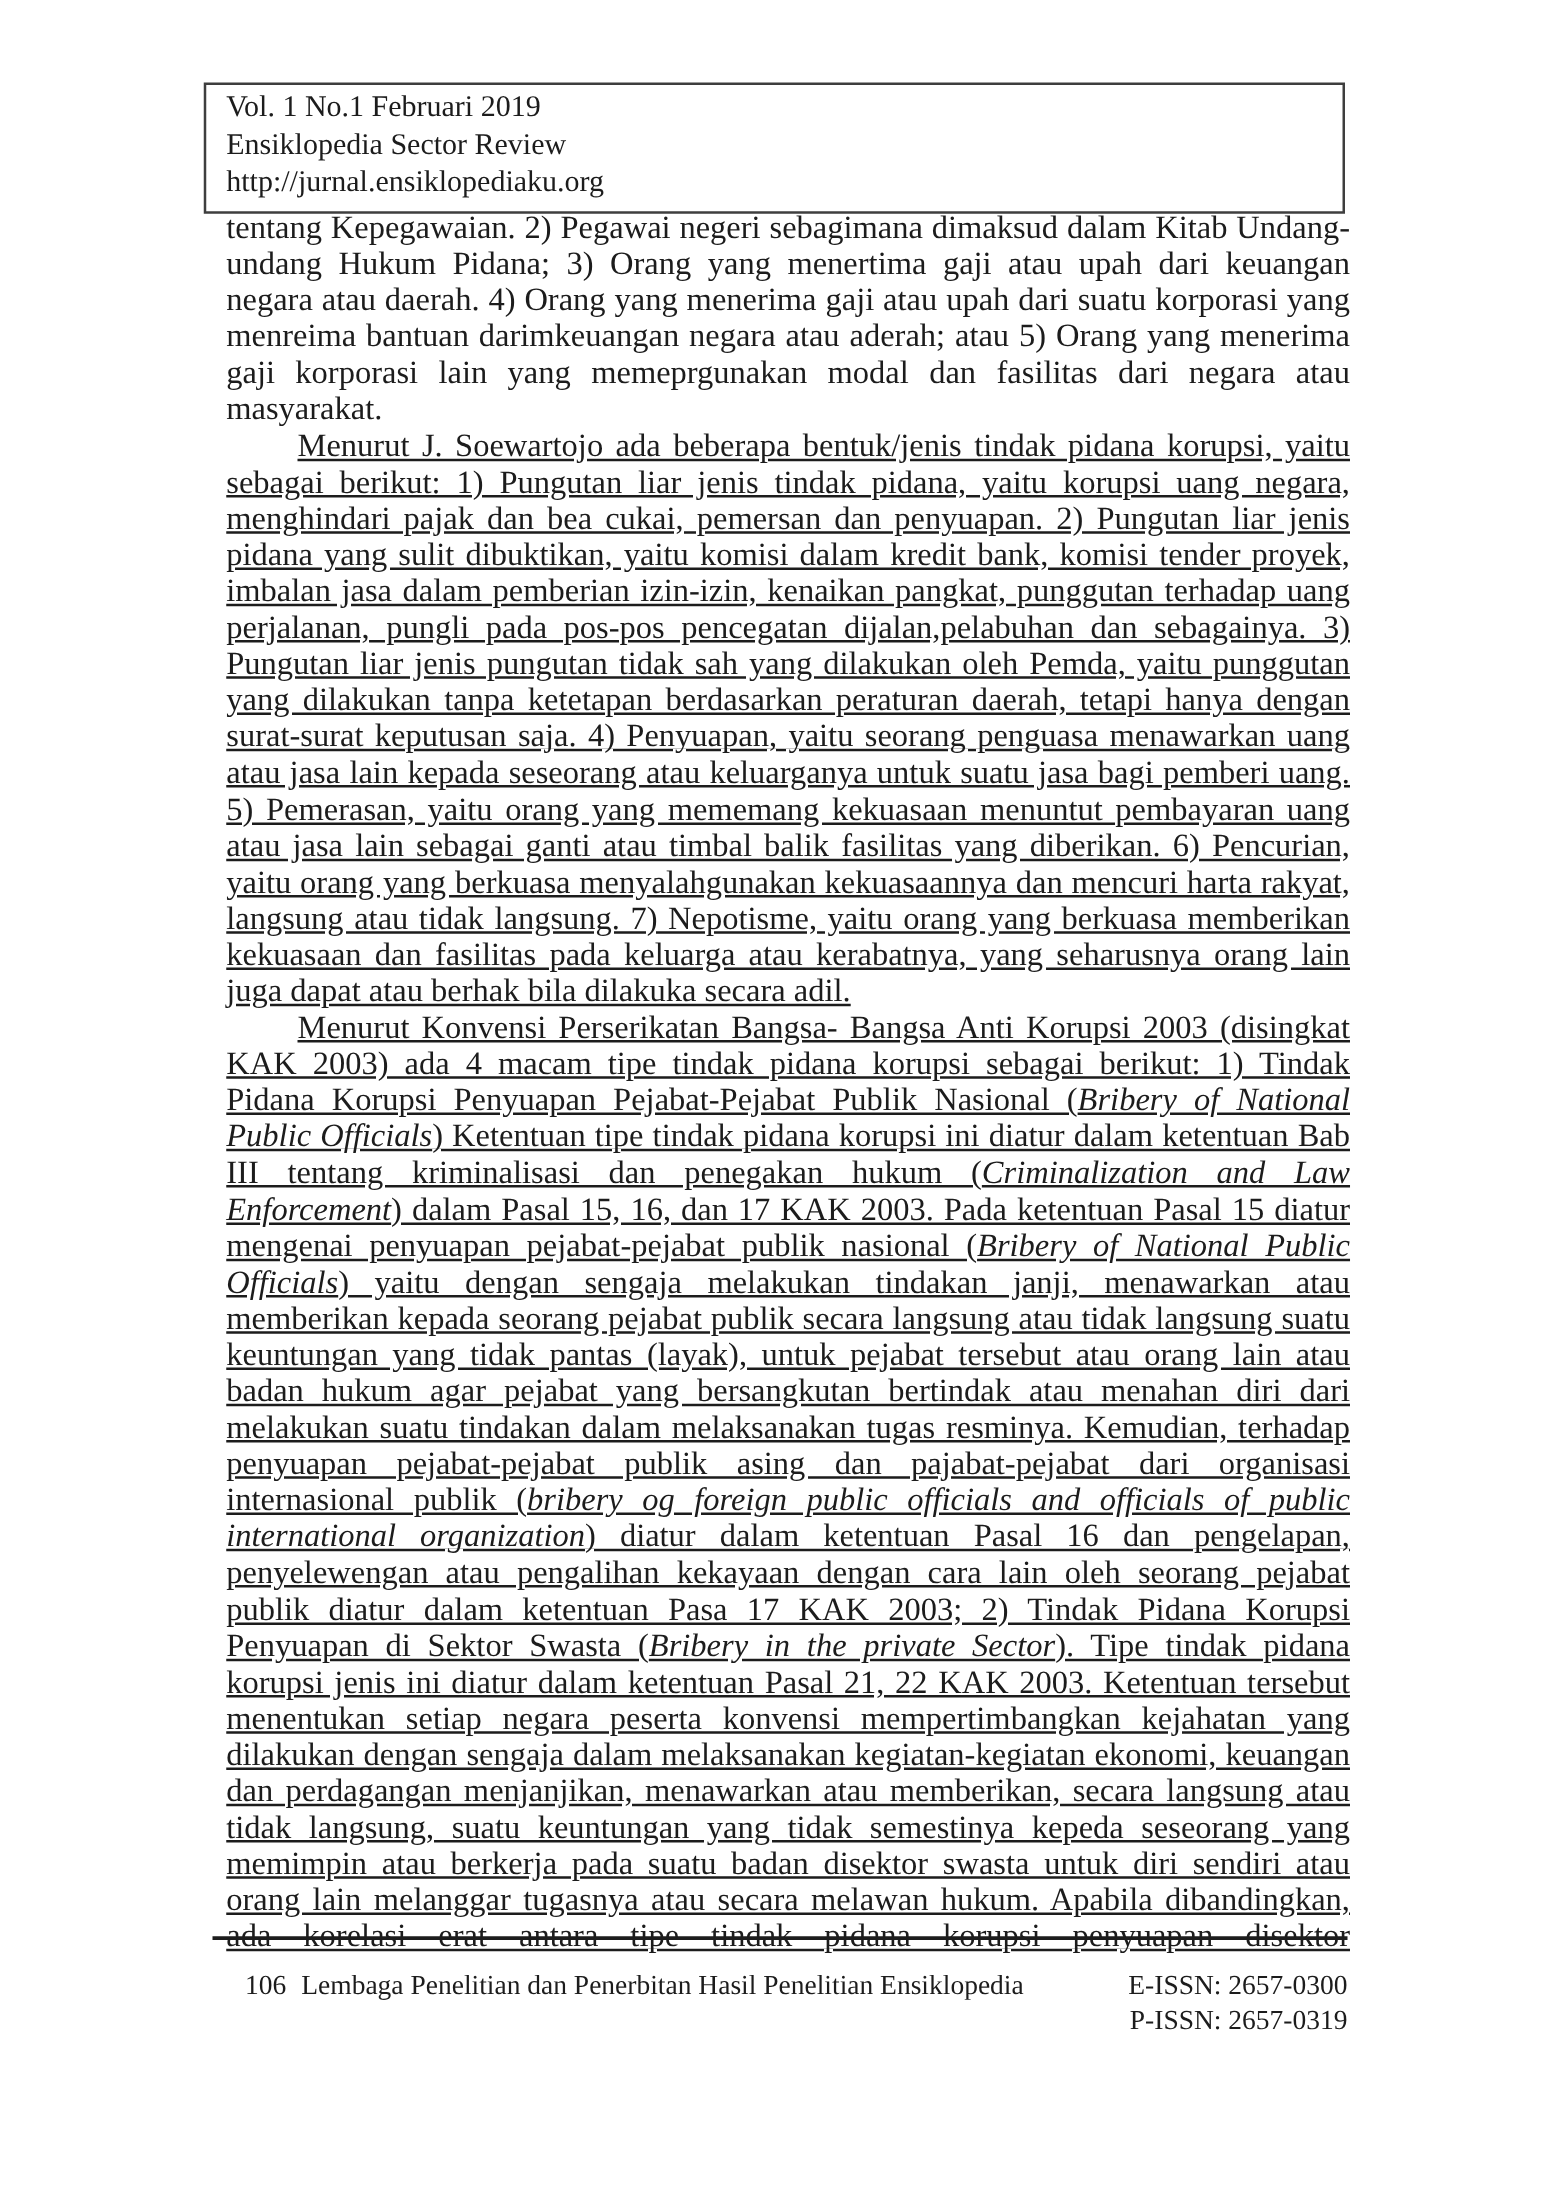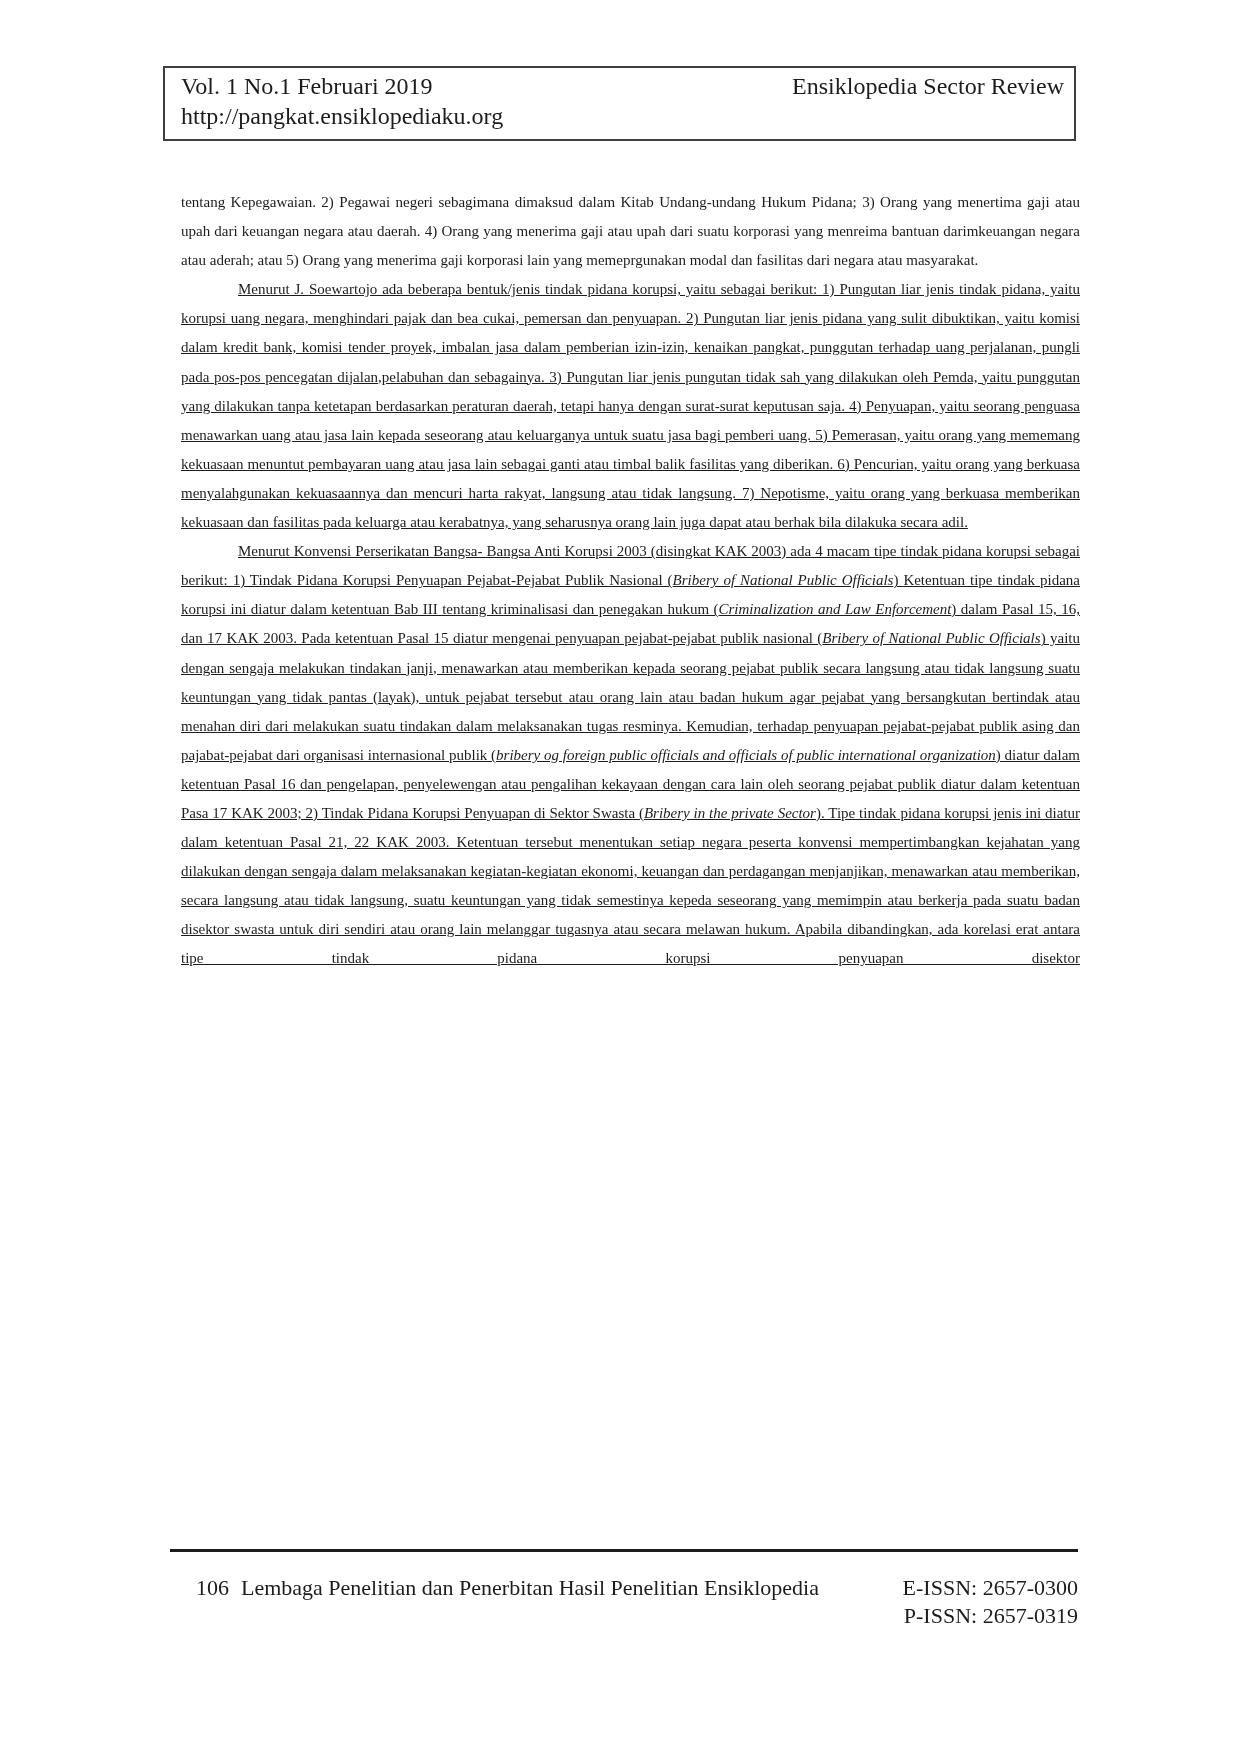--- a/index.html
+++ b/index.html
@@ -19,29 +19,29 @@
     width: 883px;
     border: 2px solid #3e3e3e;
     padding: 3px 10px 8px 16px;
     font-size: 24px;
     line-height: 30px;
   }
   .header-row {
     display: flex;
     justify-content: space-between;
     align-items: baseline;
+    flex-direction: column;
   }
   .article-body {
     position: absolute;
     left: 181px;
     top: 167px;
     width: 899px;
-    font-size: 15px;
+    font-size: 26px;
     line-height: 29.1px;
-    margin-top: 21px;
   }
   .para { margin: 0; text-align: justify; }
   .para.indent { text-indent: 57px; text-decoration: underline; }
   .para.justify-last { text-align-last: justify; }
   .it { font-style: italic; }
   .footer {
     position: absolute;
     left: 170px;
     top: 1549px;
     width: 908px;
@@ -62,21 +62,21 @@
 <body>
 
 <div class="page">
 
   <div class="header-box">
     <div class="header-row">
       <span>Vol. 1 No.1 Februari 2019</span>
       <span>Ensiklopedia Sector Review</span>
     </div>
     <div class="header-row">
-      <span>http://pangkat.ensiklopediaku.org</span>
+      <span>http://jurnal.ensiklopediaku.org</span>
     </div>
   </div>
 
   <div class="article-body">
       <p class="para"><span>tentang Kepegawaian. 2) Pegawai negeri sebagimana dimaksud dalam Kitab Undang-undang Hukum Pidana; 3) Orang yang menertima gaji atau upah dari keuangan negara atau daerah. 4) Orang yang menerima gaji atau upah dari suatu korporasi yang menreima bantuan darimkeuangan negara atau aderah; atau 5) Orang yang menerima gaji korporasi lain yang memeprgunakan modal dan fasilitas dari negara atau masyarakat.</span></p>
       <p class="para indent"><span>Menurut J. Soewartojo ada beberapa bentuk/jenis tindak pidana korupsi, yaitu sebagai berikut: 1) Pungutan liar jenis tindak pidana, yaitu korupsi uang negara, menghindari pajak dan bea cukai, pemersan dan penyuapan. 2) Pungutan liar jenis pidana yang sulit dibuktikan, yaitu komisi dalam kredit bank, komisi tender proyek, imbalan jasa dalam pemberian izin-izin, kenaikan pangkat, punggutan terhadap uang perjalanan, pungli pada pos-pos pencegatan dijalan,pelabuhan dan sebagainya. 3) Pungutan liar jenis pungutan tidak sah yang dilakukan oleh Pemda, yaitu punggutan yang dilakukan tanpa ketetapan berdasarkan peraturan daerah, tetapi hanya dengan surat-surat  keputusan saja. 4) Penyuapan, yaitu seorang penguasa menawarkan uang atau jasa lain kepada seseorang atau keluarganya untuk suatu jasa bagi pemberi uang. 5) Pemerasan, yaitu orang yang mememang kekuasaan menuntut pembayaran uang atau jasa lain sebagai ganti atau timbal balik fasilitas yang diberikan. 6) Pencurian, yaitu orang yang berkuasa menyalahgunakan kekuasaannya dan mencuri harta rakyat, langsung atau tidak langsung. 7) Nepotisme, yaitu orang yang berkuasa memberikan kekuasaan dan fasilitas pada keluarga atau kerabatnya, yang seharusnya orang lain juga dapat atau berhak bila dilakuka secara adil.</span></p>
       <p class="para indent justify-last"><span>Menurut Konvensi Perserikatan Bangsa- Bangsa Anti Korupsi 2003 (disingkat KAK 2003) ada 4 macam tipe tindak pidana korupsi sebagai berikut: 1) Tindak Pidana Korupsi Penyuapan Pejabat-Pejabat Publik Nasional (</span><span class="it">Bribery of National Public Officials</span><span>) Ketentuan tipe tindak pidana korupsi ini diatur dalam ketentuan Bab III tentang kriminalisasi dan penegakan hukum (</span><span class="it">Criminalization and Law Enforcement</span><span>) dalam Pasal 15, 16, dan 17 KAK 2003. Pada ketentuan Pasal 15 diatur mengenai penyuapan pejabat-pejabat publik nasional (</span><span class="it">Bribery of National Public Officials</span><span>) yaitu dengan sengaja melakukan tindakan janji, menawarkan atau memberikan kepada seorang pejabat publik secara langsung atau tidak langsung suatu keuntungan yang tidak pantas (layak), untuk pejabat tersebut atau orang lain atau badan hukum agar pejabat yang bersangkutan bertindak atau menahan diri dari melakukan suatu tindakan dalam melaksanakan tugas resminya. Kemudian, terhadap penyuapan pejabat-pejabat publik asing dan pajabat-pejabat dari organisasi internasional publik (</span><span class="it">bribery og foreign public officials and officials of public international organization</span><span>) diatur dalam ketentuan Pasal 16 dan pengelapan, penyelewengan atau pengalihan kekayaan dengan cara lain oleh seorang pejabat publik diatur dalam ketentuan Pasa 17 KAK 2003; 2) Tindak Pidana Korupsi Penyuapan di Sektor Swasta (</span><span class="it">Bribery in the private Sector</span><span>). Tipe tindak pidana korupsi jenis ini diatur dalam ketentuan Pasal 21, 22 KAK 2003. Ketentuan tersebut menentukan setiap negara peserta konvensi mempertimbangkan kejahatan yang dilakukan dengan sengaja dalam melaksanakan kegiatan-kegiatan ekonomi, keuangan dan perdagangan menjanjikan, menawarkan atau memberikan, secara langsung atau tidak langsung, suatu keuntungan yang tidak semestinya kepeda seseorang yang memimpin atau berkerja pada suatu badan disektor swasta untuk diri sendiri atau orang lain melanggar tugasnya atau secara melawan hukum. Apabila dibandingkan, ada korelasi erat antara tipe tindak pidana korupsi penyuapan disektor</span></p>
     </div>
 
   <div class="footer">

